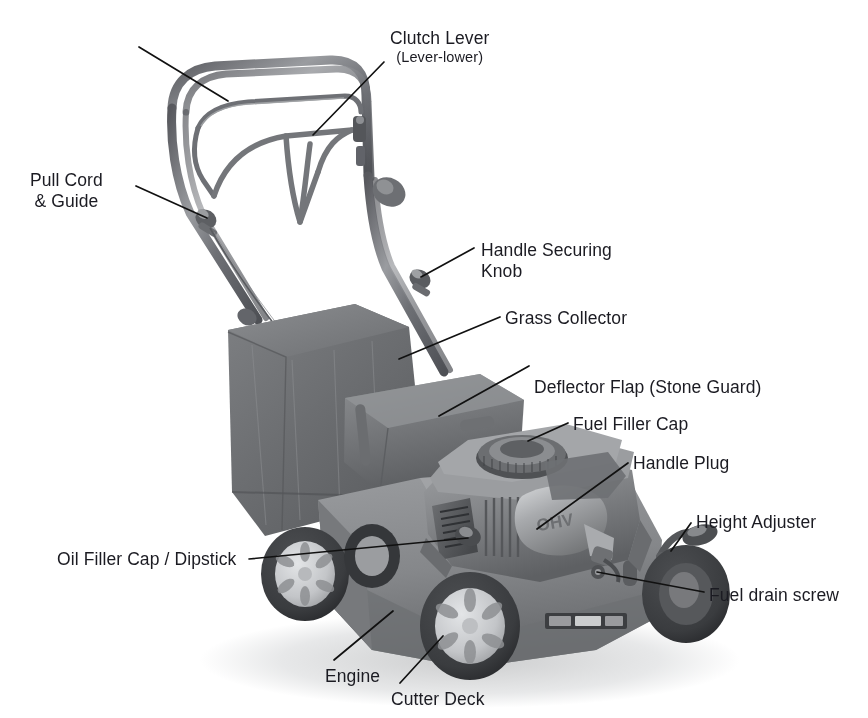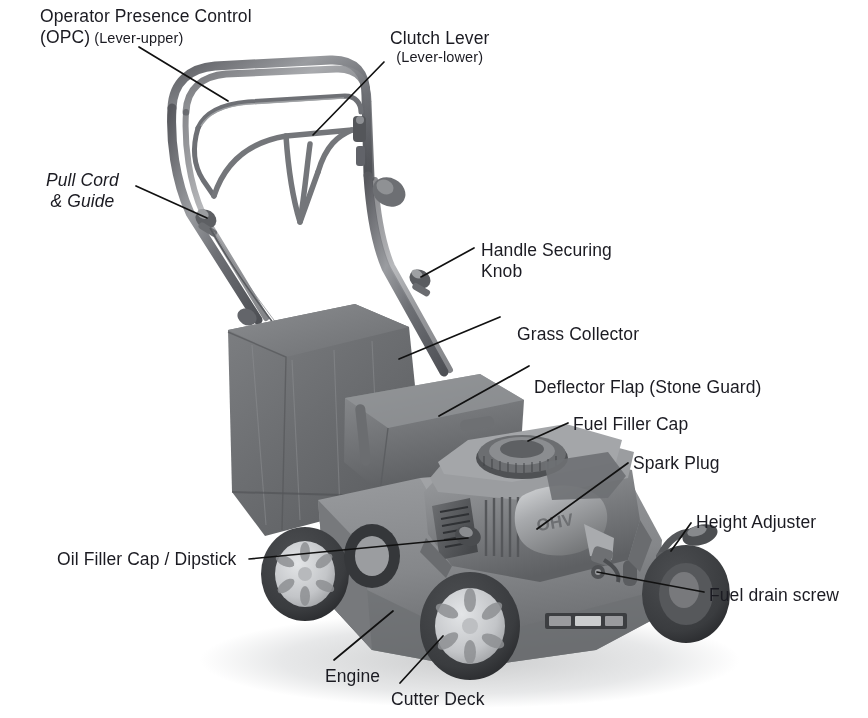--- a/index.html
+++ b/index.html
@@ -30,23 +30,23 @@
     letter-spacing:0.1px;
   }
   .cal .sub{ font-size:14.5px; }
   .cal.two{ white-space:normal; }
   .c-center{ text-align:center; }
   .c-left{ text-align:left; }
 
   
   #cal-opc      { left:40px;  top:6px;   }
   #cal-clutch   { left:390px; top:28px;  }
-  #cal-pullcord { left:46px;  top:170px;font-style:italic; }
+  #cal-pullcord { left:30px;  top:170px; }
   #cal-knob     { left:481px; top:240px; }
-  #cal-grass    { left:505px; top:324px;margin-left:12px; }
+  #cal-grass    { left:505px; top:308px; }
   #cal-deflect  { left:534px; top:357px;margin-top:20px; }
   #cal-fuelcap  { left:573px; top:414px; }
   #cal-spark    { left:633px; top:453px; }
   #cal-height   { left:696px; top:512px; }
   #cal-oil      { left:57px;  top:549px; }
   #cal-fuelscr  { left:709px; top:585px; }
   #cal-engine   { left:286px; top:666px;margin-left:39px; }
   #cal-cutter   { left:363px; top:689px;margin-left:28px; }
 </style>
 </head>
@@ -360,24 +360,20 @@
       <line x1="568" y1="423" x2="528" y2="441"></line>
       <line x1="628" y1="463" x2="537" y2="529"></line>
       <line x1="691" y1="523" x2="671" y2="551"></line>
       <line x1="249" y1="559" x2="468" y2="538"></line>
       <line x1="704" y1="592" x2="597" y2="572"></line>
       <line x1="334" y1="660" x2="393" y2="611"></line>
       <line x1="400" y1="683" x2="443" y2="636"></line>
     </g>
   </svg>
 
-  <div class="cal c-left two" id="cal-opc">
-    <div>Operator Presence Control</div>
-    <div><span>(OPC)</span><span class="sub"> (Lever-upper)</span></div>
-  </div>
 
   <div class="cal c-center two" id="cal-clutch">
     <div>Clutch Lever</div>
     <div class="sub">(Lever-lower)</div>
   </div>
 
   <div class="cal c-center two" id="cal-pullcord">
     <div>Pull Cord</div>
     <div>&amp; Guide</div>
   </div>
@@ -393,21 +389,21 @@
 
   <div class="cal c-left" id="cal-deflect">
     <div>Deflector Flap (Stone Guard)</div>
   </div>
 
   <div class="cal c-left" id="cal-fuelcap">
     <div>Fuel Filler Cap</div>
   </div>
 
   <div class="cal c-left" id="cal-spark">
-    <div>Spark Plug</div>
+    <div>Handle Plug</div>
   </div>
 
   <div class="cal c-left" id="cal-height">
     <div>Height Adjuster</div>
   </div>
 
   <div class="cal c-left" id="cal-oil">
     <div>Oil Filler Cap / Dipstick</div>
   </div>
 

